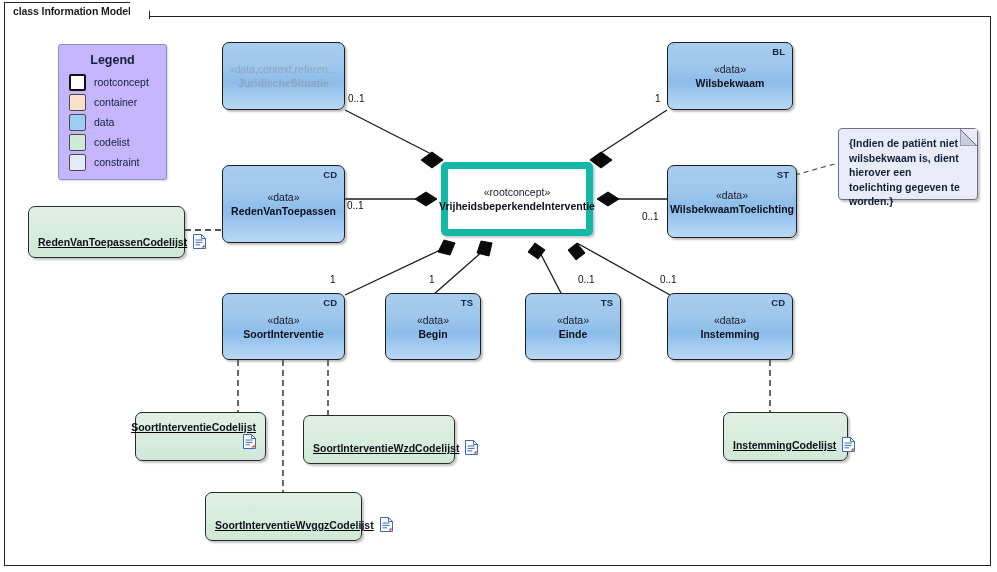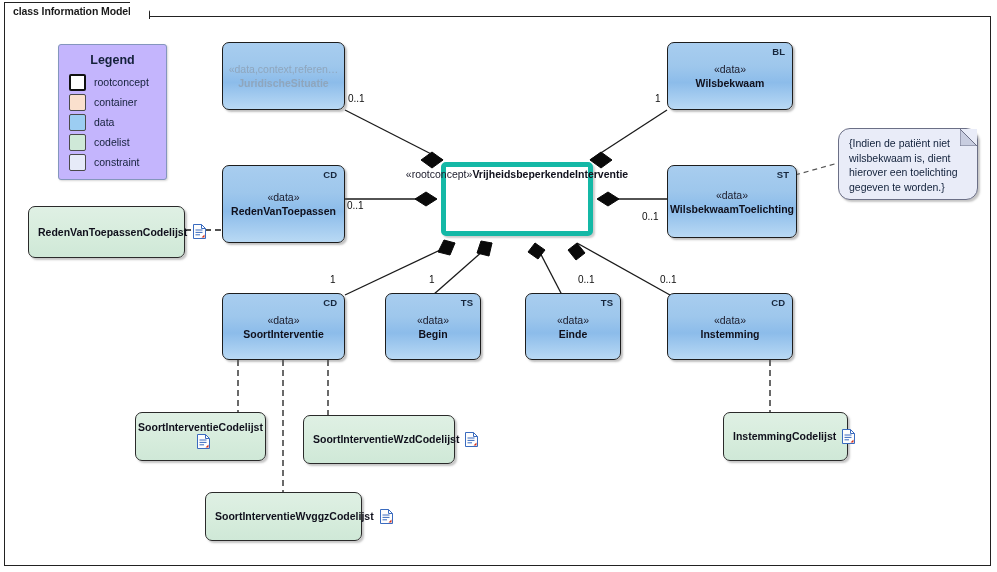--- a/index.html
+++ b/index.html
@@ -104,62 +104,64 @@
     flex-direction: column;
     align-items: center;
     justify-content: center;
   }
   .data-node.faded .stereo,
   .data-node.faded .nodename { color: #8fa6bd; }
 
   
   .root-node {
     background: #ffffff;
-    border: 5px solid #14b8a6;
+    border: 7px solid #14b8a6;
     border-radius: 5px;
     display: flex;
-    flex-direction: row;
-    align-items: flex-start;
+    flex-direction: column;
+    align-items: center;
     justify-content: center;
     z-index: 5;
     box-shadow: 2px 2px 2px rgba(90,90,90,0.30);
   }
   .root-node .stereo { font-size: 10.5px; }
   .root-node .nodename { font-size: 10.5px; }
 
   
   .codelist-node {
     background: linear-gradient(to bottom, #dff0e4 0%, #d6ecdc 60%, #cfe8d7 100%);
     border: 1.4px solid #2a2a2a;
     box-shadow: 2px 2px 2px rgba(90,90,90,0.35);
     padding: 7px 9px 8px 9px;
     display: flex;
-    align-items: center;
+    align-items: flex-end;
     justify-content: flex-start;
+    text-decoration: underline;
   }
   .codelist-node .cl-label {
     font-size: 10.5px;
     font-weight: bold;
     color: #10101c;
     line-height: 14px;
     white-space: nowrap;
   }
   .codelist-node .doc-icon {
     margin-left: 6px;
     flex: 0 0 auto;
     line-height: 0;
   }
 
   
   .note-node {
     background: #e9ecf8;
     border: 1px solid #6b6f86;
     box-shadow: 2px 2px 2px rgba(90,90,90,0.35);
-    border-radius: 12px;
+    border-radius: 4px;
     padding: 7px 10px;
+    font-weight: bold;
   }
   .note-node .note-text {
     font-size: 10.5px;
     color: #11203a;
     line-height: 14.5px;
   }
   .note-fold {
     position: absolute;
     right: 0; top: 0;
     width: 17px; height: 17px;

